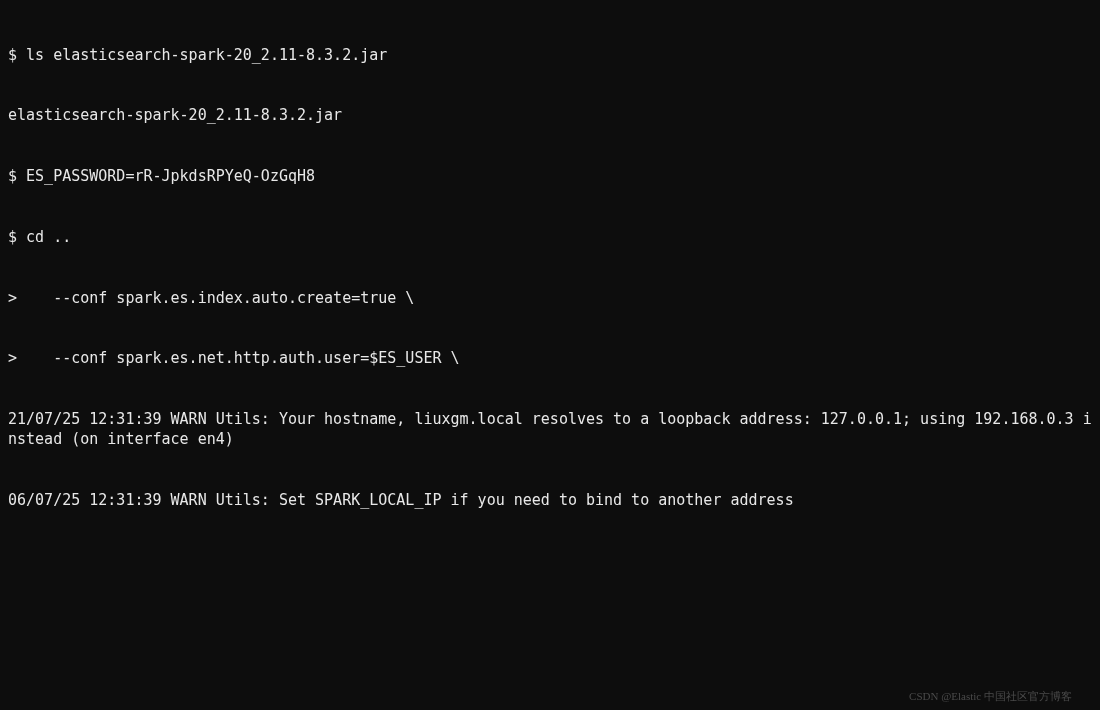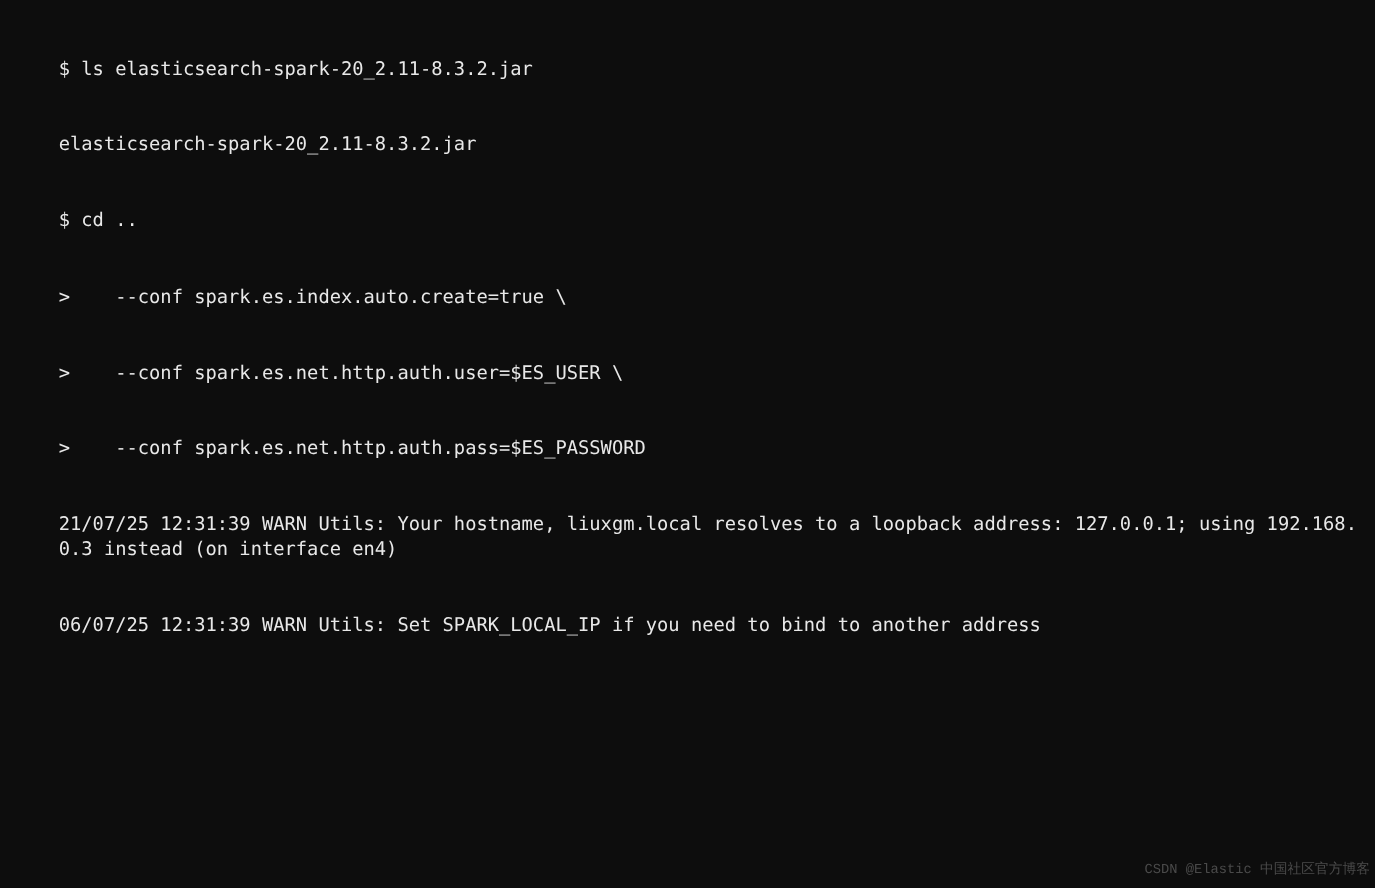--- a/index.html
+++ b/index.html
@@ -18,45 +18,44 @@
       height: 710px;
       overflow: hidden;
       position: relative;
     }
     .terminal {
       white-space: pre-wrap;
       word-break: break-all;
     }
     .line {
       display: block;
-      margin-left: 39px;
     }
     .prompt-line {
       color: #e8e8e8;
     }
     .watermark {
       position: absolute;
       bottom: 6px;
-      right: 4px;
+      right: 28px;
       color: #4a4a4a;
       font-size: 11px;
-      font-family: Liberation Mono, monospace;
+      font-family: Liberation Serif, serif;
       margin-left: 16px;
     }
   </style>
 </head>
 <body>
 
 <div class="terminal">
   <span class="line prompt-line">$ ls elasticsearch-spark-20_2.11-8.3.2.jar</span>
   <span class="line">elasticsearch-spark-20_2.11-8.3.2.jar</span>
+  <span class="line prompt-line">$ ES_PASSWORD=rR-JpkdsRPYeQ-OzGqH8</span>
   <span class="line prompt-line">$ cd ..</span>
   <span class="line prompt-line">&gt;    --conf spark.es.index.auto.create=true \</span>
   <span class="line prompt-line">&gt;    --conf spark.es.net.http.auth.user=$ES_USER \</span>
-  <span class="line prompt-line">&gt;    --conf spark.es.net.http.auth.pass=$ES_PASSWORD</span>
   <span class="line">21/07/25 12:31:39 WARN Utils: Your hostname, liuxgm.local resolves to a loopback address: 127.0.0.1; using 192.168.0.3 instead (on interface en4)</span>
   <span class="line">06/07/25 12:31:39 WARN Utils: Set SPARK_LOCAL_IP if you need to bind to another address</span>
   
   
   
   
   
   
   
   

